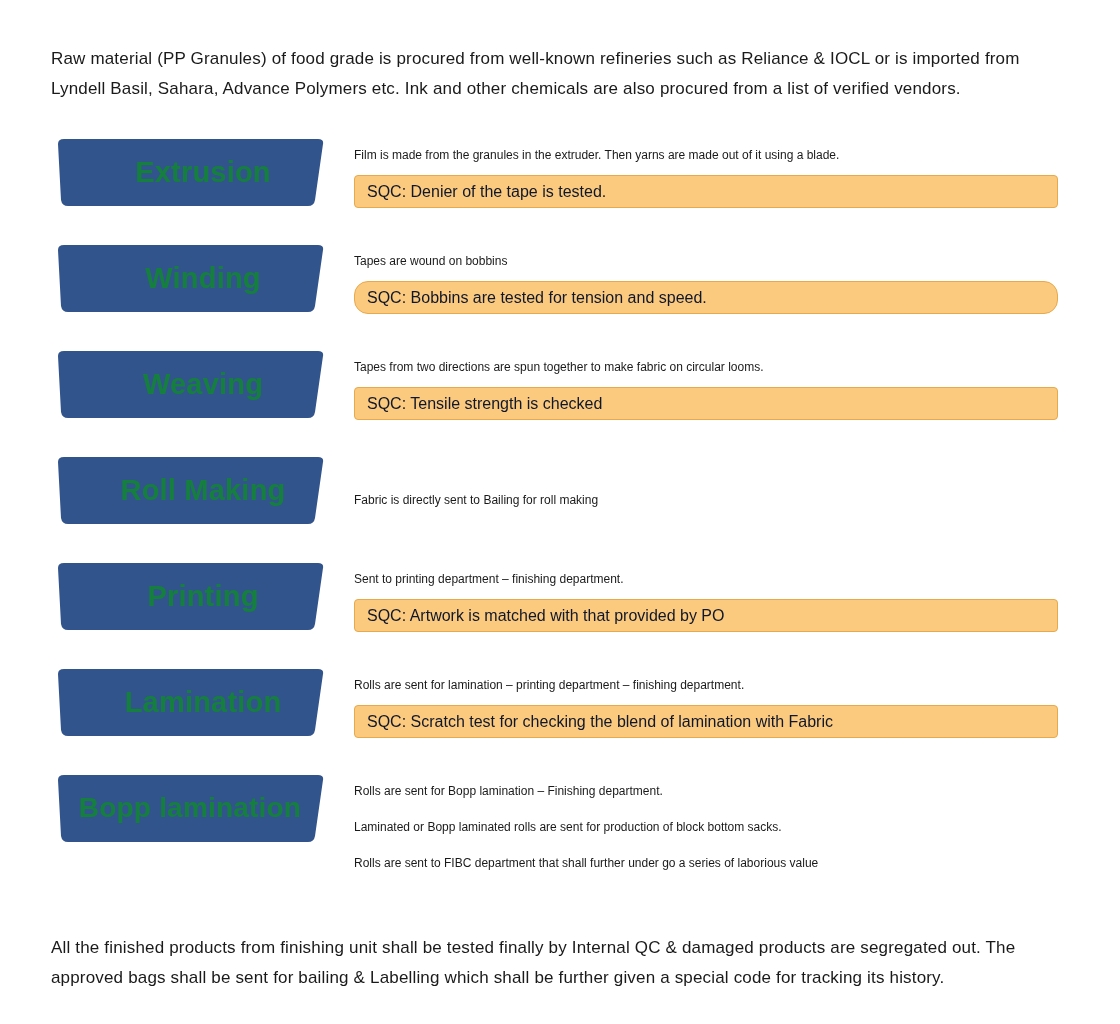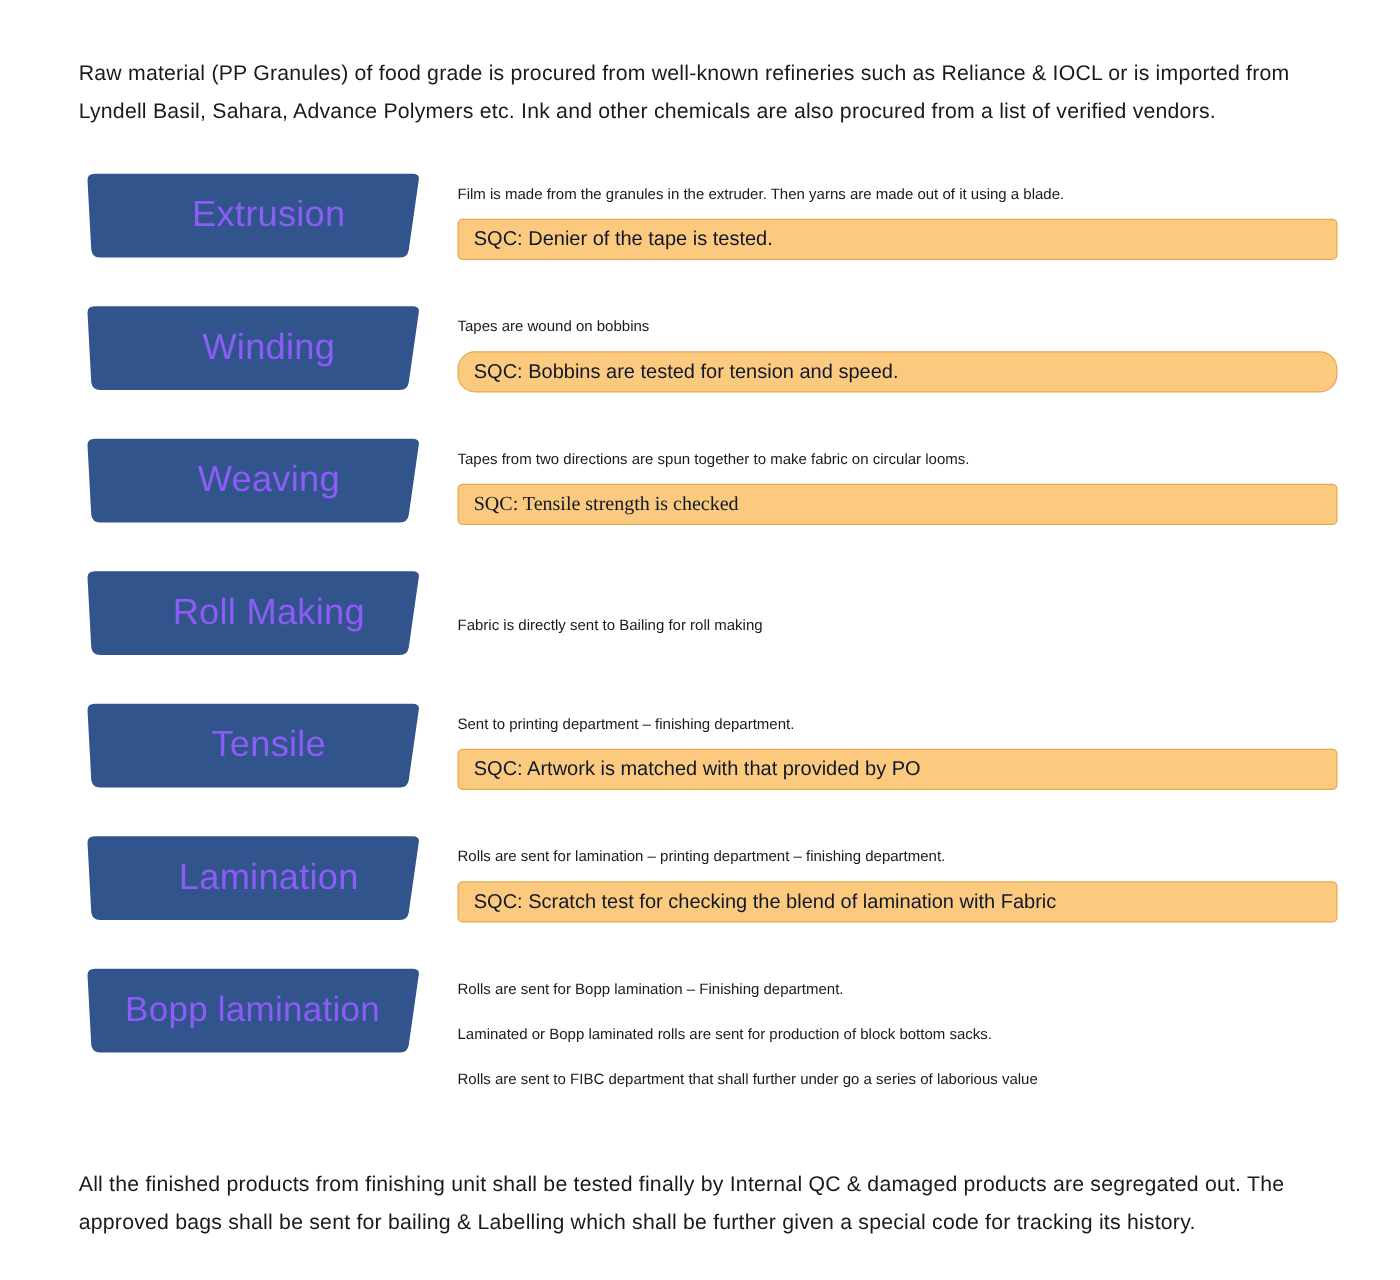--- a/index.html
+++ b/index.html
@@ -13,21 +13,21 @@
   body {
     font-family: "Liberation Sans", sans-serif;
     color: #1a1a1a;
     position: relative;
     overflow: hidden;
   }
 
   .page {
     width: 1120px;
     height: 916px;
-    padding: 0 60px;
+    padding: 0 48px;
     position: relative;
   }
 
   
   .para {
     font-size: 17px;
     line-height: 30px;
     color: #1a1a1a;
     width: 1005px;
     margin-left: 3px;
@@ -67,24 +67,24 @@
     position: absolute;
     inset: 0;
     width: 100%;
     height: 100%;
     display: block;
   }
 
   .step-label {
     position: relative;
     z-index: 2;
-    color: #8b5cf6;
+    color: #15803d;
     font-size: 29px;
     line-height: 1;
-    font-weight: 400;
+    font-weight: 700;
     letter-spacing: 0.2px;
     white-space: nowrap;
     padding-left: 30px;
     padding-bottom: 1px;
   }
 
   .step-label.small {
     font-size: 28px;
     padding-left: 4px;
   }
@@ -167,42 +167,42 @@
       </div>
       <div class="row">
         <div class="step">
           <svg class="step-shape" viewBox="0 0 276 69" preserveAspectRatio="none">
             <path d="M8,6 Q8,1 14,1 L268,1 Q274,1 273,6 L265,62 Q264,68 258,68 L18,68 Q12,68 11,62 Z" fill="#32548C"></path>
           </svg>
           <span class="step-label">Weaving</span>
         </div>
         <div class="detail">
           <div class="detail-line">Tapes from two directions are spun together to make fabric on circular looms.</div>
-          <div class="sqc" style="background: rgb(252, 202, 126); border-color: rgb(232, 168, 76); font-family: Liberation Serif, serif;">
+          <div class="sqc" style="background: rgb(252, 202, 126); border-color: rgb(232, 168, 76);">
             <span class="sqc-text">SQC: Tensile strength is checked</span>
           </div>
         </div>
       </div>
       <div class="row">
         <div class="step">
           <svg class="step-shape" viewBox="0 0 276 69" preserveAspectRatio="none">
             <path d="M8,6 Q8,1 14,1 L268,1 Q274,1 273,6 L265,62 Q264,68 258,68 L18,68 Q12,68 11,62 Z" fill="#32548C"></path>
           </svg>
           <span class="step-label">Roll Making</span>
         </div>
         <div class="detail centered">
           <div class="detail-line">Fabric is directly sent to Bailing for roll making</div>
         </div>
       </div>
       <div class="row">
         <div class="step">
           <svg class="step-shape" viewBox="0 0 276 69" preserveAspectRatio="none">
             <path d="M8,6 Q8,1 14,1 L268,1 Q274,1 273,6 L265,62 Q264,68 258,68 L18,68 Q12,68 11,62 Z" fill="#32548C"></path>
           </svg>
-          <span class="step-label">Tensile</span>
+          <span class="step-label">Printing</span>
         </div>
         <div class="detail">
           <div class="detail-line">Sent to printing department – finishing department.</div>
           <div class="sqc" style="background: rgb(252, 202, 126); border-color: rgb(232, 168, 76);">
             <span class="sqc-text">SQC: Artwork is matched with that provided by PO</span>
           </div>
         </div>
       </div>
       <div class="row">
         <div class="step">

